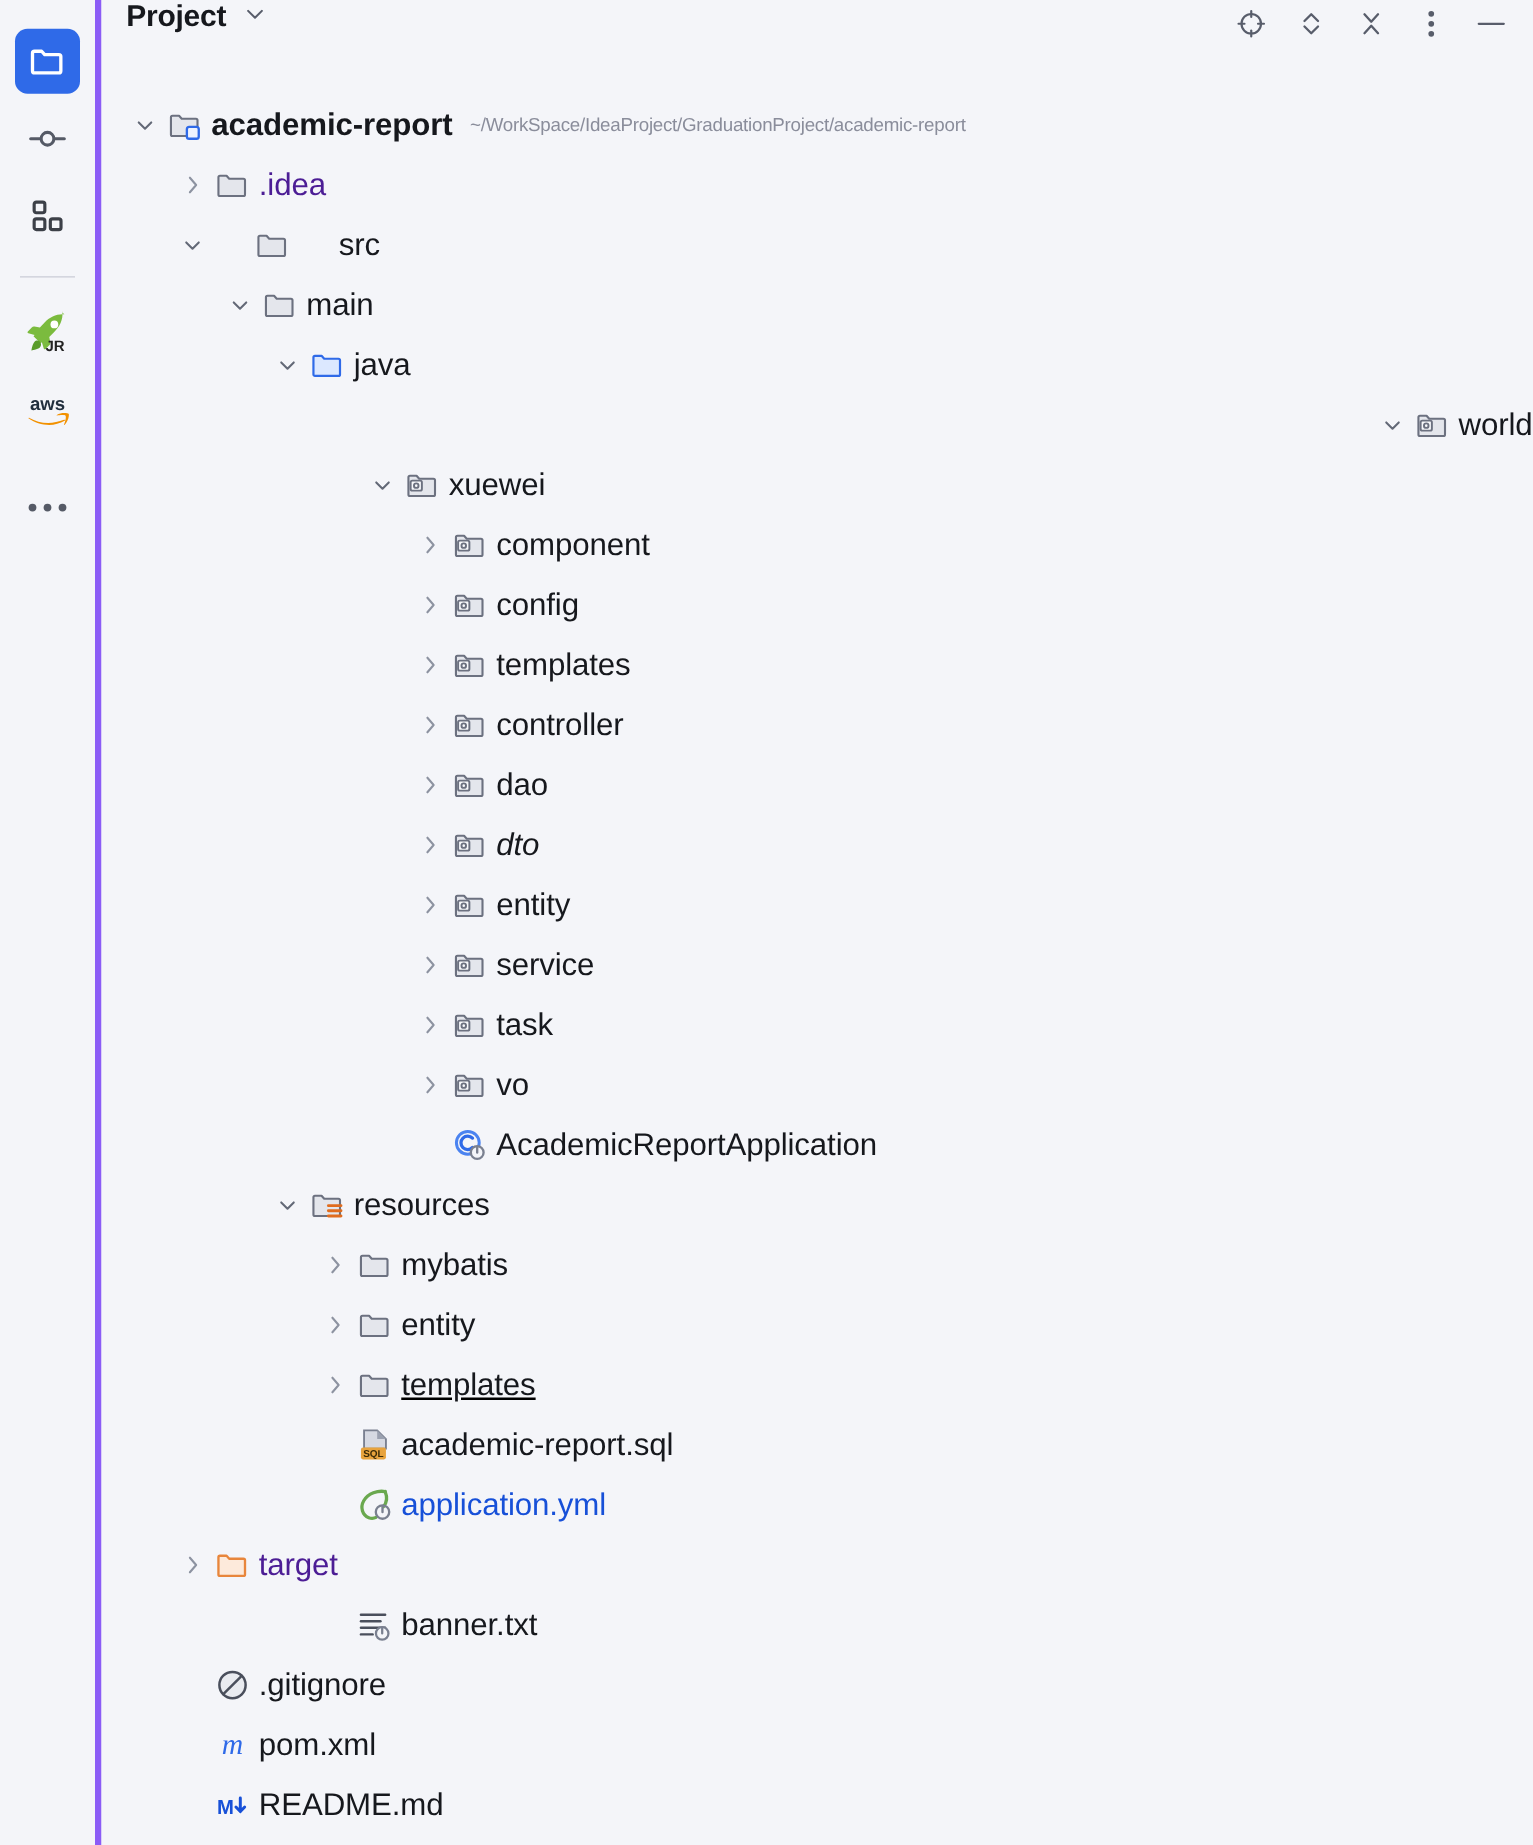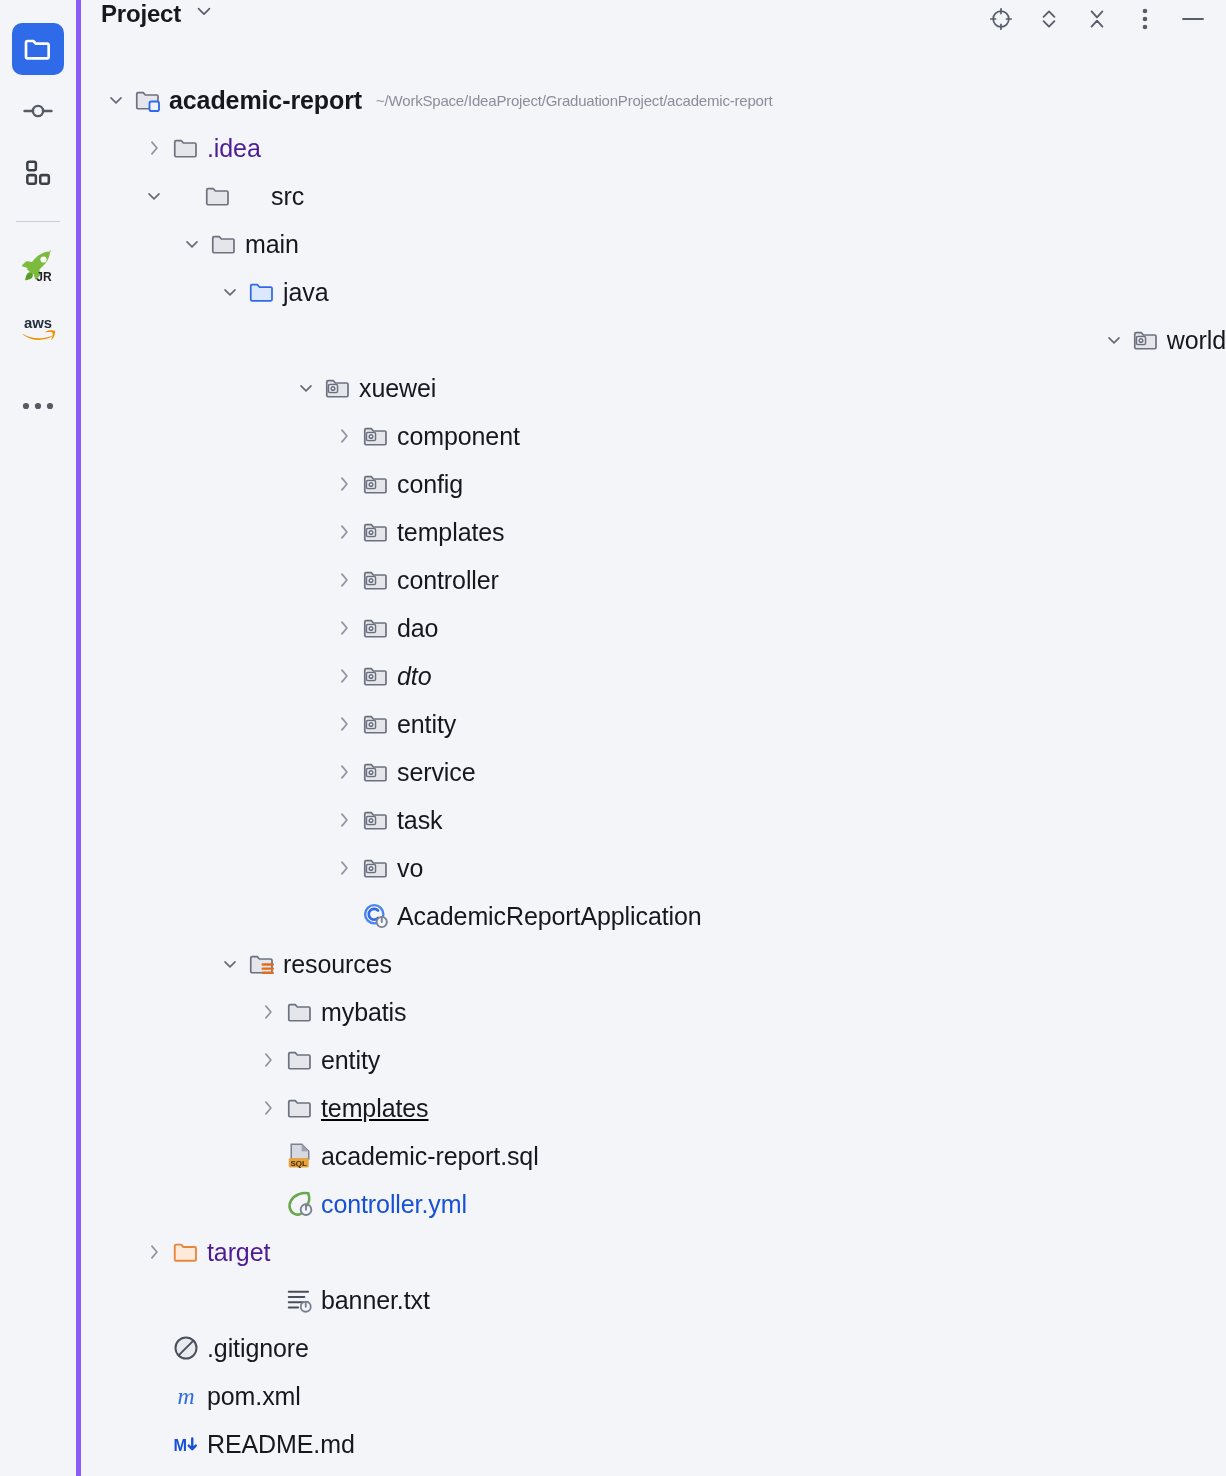--- a/index.html
+++ b/index.html
@@ -555,21 +555,21 @@
         <div class="row" style="padding-left: 172px;">
           <span class="twisty empty"></span>
           <span class="ico">
             <svg width="30" height="30" viewBox="0 0 24 24">
       <path d="M18.5 3.4C14 2.6 7.6 4.4 4.8 9.3c-2.4 4.2-.9 9.2 3.2 10.8 1.6.6 3.3.5 4.7-.2" fill="none" stroke="#6aa84f" stroke-width="2.1" stroke-linecap="round"></path>
       <path d="M18.5 3.4c1.3 3.1 1.1 7-1.1 9.7" fill="none" stroke="#6aa84f" stroke-width="2.1" stroke-linecap="round"></path>
       <circle cx="16.8" cy="16.5" r="4.3" fill="none" stroke="#7a8090" stroke-width="1.5"></circle>
       <line x1="16.8" y1="13.2" x2="16.8" y2="16.5" stroke="#7a8090" stroke-width="1.5" stroke-linecap="round"></line>
             </svg>
           </span>
-          <span class="label vcs-mod">controller.yml</span>
+          <span class="label vcs-mod">application.yml</span>
         </div>
         <div class="row" style="padding-left: 58px;">
           <span class="twisty">
             <svg width="20" height="20" viewBox="0 0 24 24" fill="none" stroke="#8d93a1" stroke-width="2" stroke-linecap="round" stroke-linejoin="round">
               <polyline points="9.5,5 15.5,12 9.5,19"></polyline>
             </svg>
           </span>
           <span class="ico">
             <svg width="30" height="30" viewBox="0 0 24 24" fill="#fdeadb" stroke="#e8863c" stroke-width="1.5" stroke-linejoin="round">
       <path d="M3 7.1a1 1 0 0 1 1-1h4.2l1.7 1.9h9.1a1 1 0 0 1 1 1v9a1 1 0 0 1-1 1H4a1 1 0 0 1-1-1z"></path>

